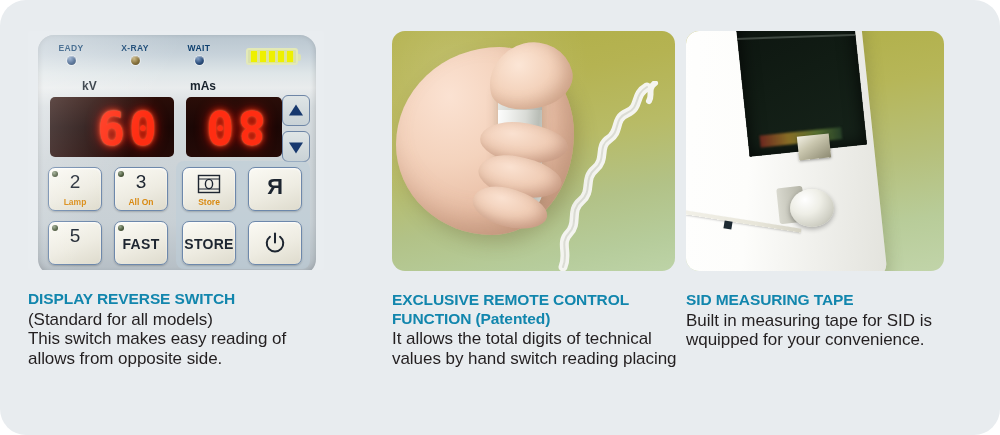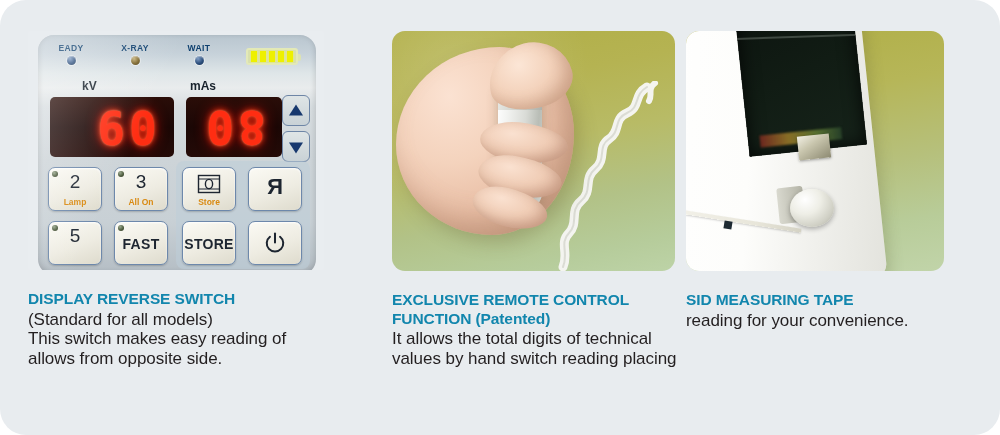--- a/index.html
+++ b/index.html
@@ -585,19 +585,20 @@
           <div class="sid-knob-stem"></div>
           <div class="sid-knob"></div>
           <div class="sid-tape"></div>
           <div class="sid-tape-tip"></div>
         </div>
       </div>
 
       <div class="caption">
         <p class="cap-title">SID MEASURING TAPE</p>
         <p class="cap-body">
-          <span class="line">reading for your convenience.</span>
+          <span class="line">Built in measuring tape for SID is</span>
+          <span class="line">wquipped for your convenience.</span>
         </p>
       </div>
     </div>
 
   </div>
 </div>
 
 </body></html>

